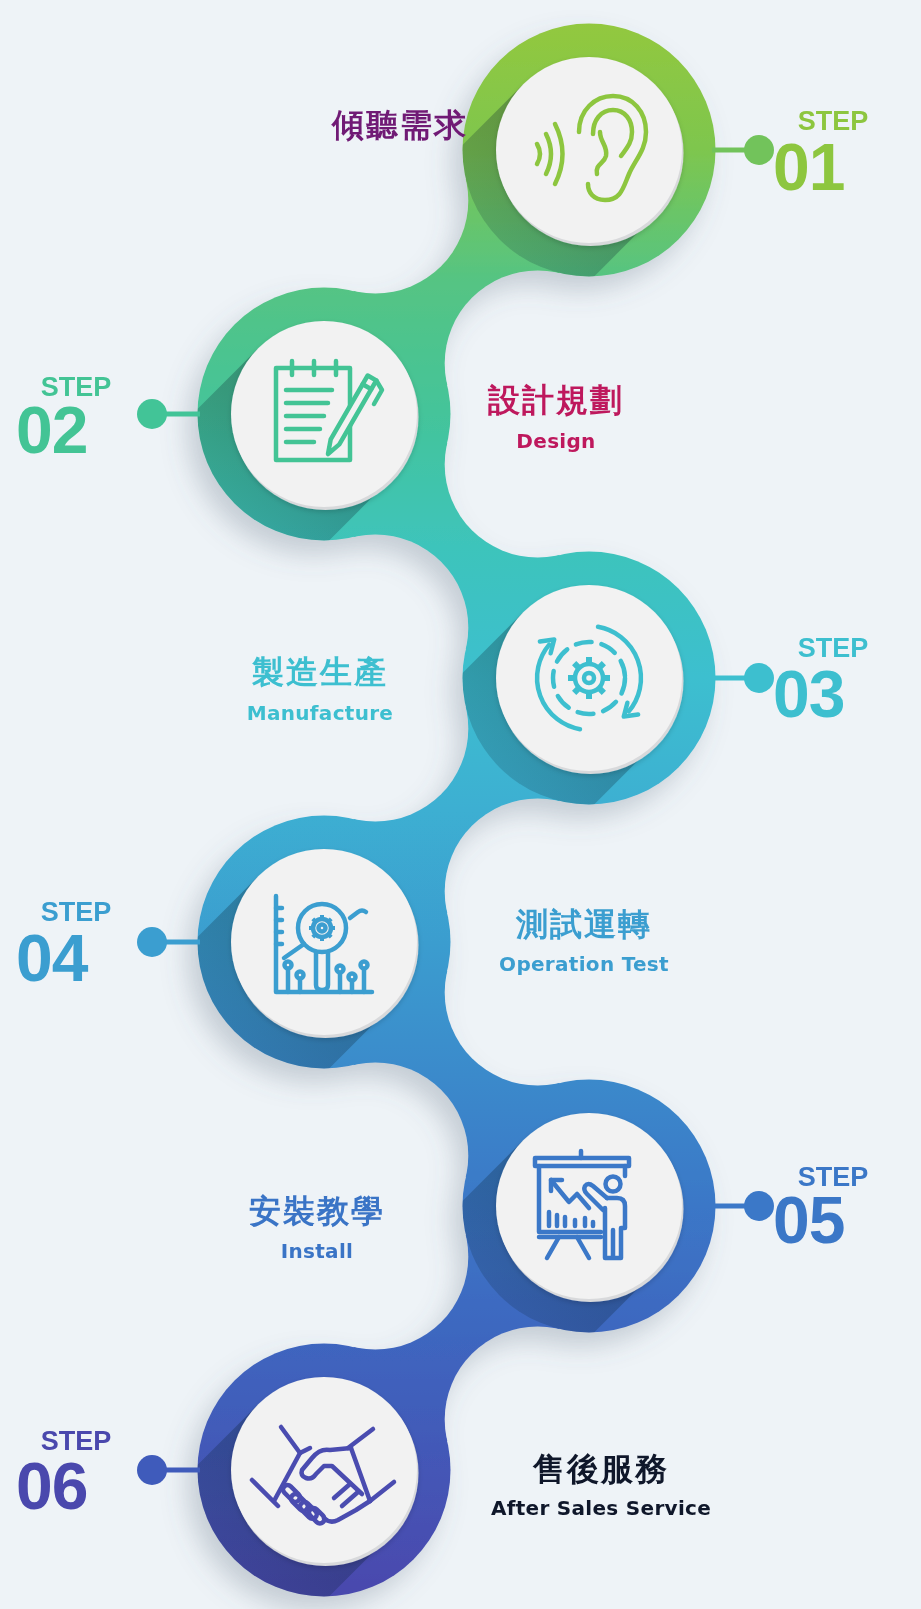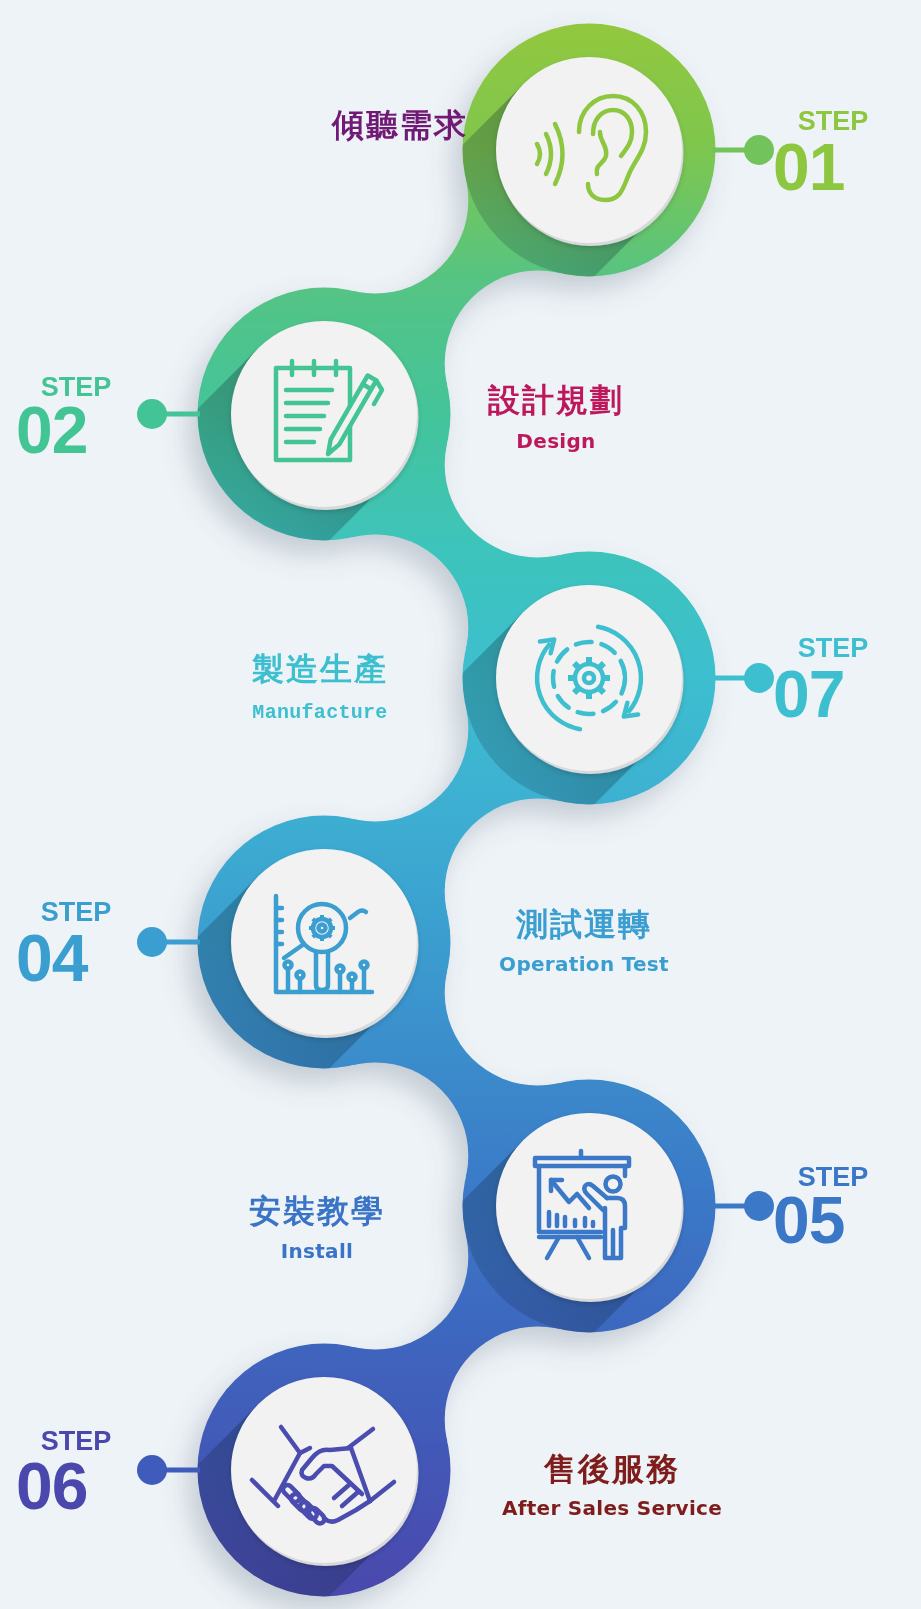--- a/index.html
+++ b/index.html
@@ -9,24 +9,24 @@
   .step-word { position: absolute; width: 120px; text-align: center;
     font: 700 27px/1 "Liberation Sans", sans-serif; letter-spacing: 0px; }
   .step-digit { position: absolute; width: 120px; 
     font: 700 66px/1 "Liberation Sans", sans-serif; letter-spacing: -1px; }
   .title-zh { position: absolute; width: 300px; text-align: center;
     font: 700 32px/34px "DejaVu Sans", sans-serif; letter-spacing: 2px; }
   .title-en { position: absolute; width: 320px; text-align: center;
     font: 700 20px/24px "DejaVu Sans", sans-serif; letter-spacing: 0.3px; }
   .c1 { color: #8dc63f; } .t1 { color: #701a75; text-align: right; }
   .c2 { color: #43c495; } .t2 { color: #be185d; }
-  .c3 { color: #3dbfcf; } .t3 { color: #3dbfd0; font-family: Liberation Mono, monospace; }
+  .c3 { color: #3dbfcf; } .t3 { color: #3dbfd0; }
   .c4 { color: #3b9ed0; } .t4 { color: #3b9ed0; }
   .c5 { color: #3b77c7; } .t5 { color: #3a74c6; }
-  .c6 { color: #4a48ad; } .t6 { color: #7f1d1d; margin-left: 11px; }
+  .c6 { color: #4a48ad; } .t6 { color: #0f172a; }
   .ic { fill: none; stroke-width: 4.5; stroke-linecap: round; stroke-linejoin: round; }
 </style>
 </head>
 <body>
 
 <div id="canvas">
 
 <svg id="flow-svg" width="921" height="1609" viewBox="0 0 921 1609">
   <defs>
     <linearGradient id="flowGrad" gradientUnits="userSpaceOnUse" x1="0" y1="20" x2="0" y2="1600">
@@ -260,21 +260,21 @@
 <div class="step-word c1" style="left:773px;top:108px">STEP</div>
 <div class="step-digit c1" style="left:773px;top:134px">01</div>
 <div class="title-zh t1" style="left:168px;top:108px">傾聽需求</div>
 
 <div class="step-word c2" style="left:16px;top:374px">STEP</div>
 <div class="step-digit c2" style="left:16px;top:397px">02</div>
 <div class="title-zh t2" style="left:406px;top:383px">設計規劃</div>
 <div class="title-en t2" style="left:396px;top:429px">Design</div>
 
 <div class="step-word c3" style="left:773px;top:635px">STEP</div>
-<div class="step-digit c3" style="left:773px;top:661px">07</div>
+<div class="step-digit c3" style="left:773px;top:661px">03</div>
 <div class="title-zh t3" style="left:170px;top:655px">製造生產</div>
 <div class="title-en t3" style="left:160px;top:701px">Manufacture</div>
 
 <div class="step-word c4" style="left:16px;top:899px">STEP</div>
 <div class="step-digit c4" style="left:16px;top:925px">04</div>
 <div class="title-zh t4" style="left:434px;top:907px">測試運轉</div>
 <div class="title-en t4" style="left:424px;top:952px">Operation Test</div>
 
 <div class="step-word c5" style="left:773px;top:1164px">STEP</div>
 <div class="step-digit c5" style="left:773px;top:1187px">05</div>

